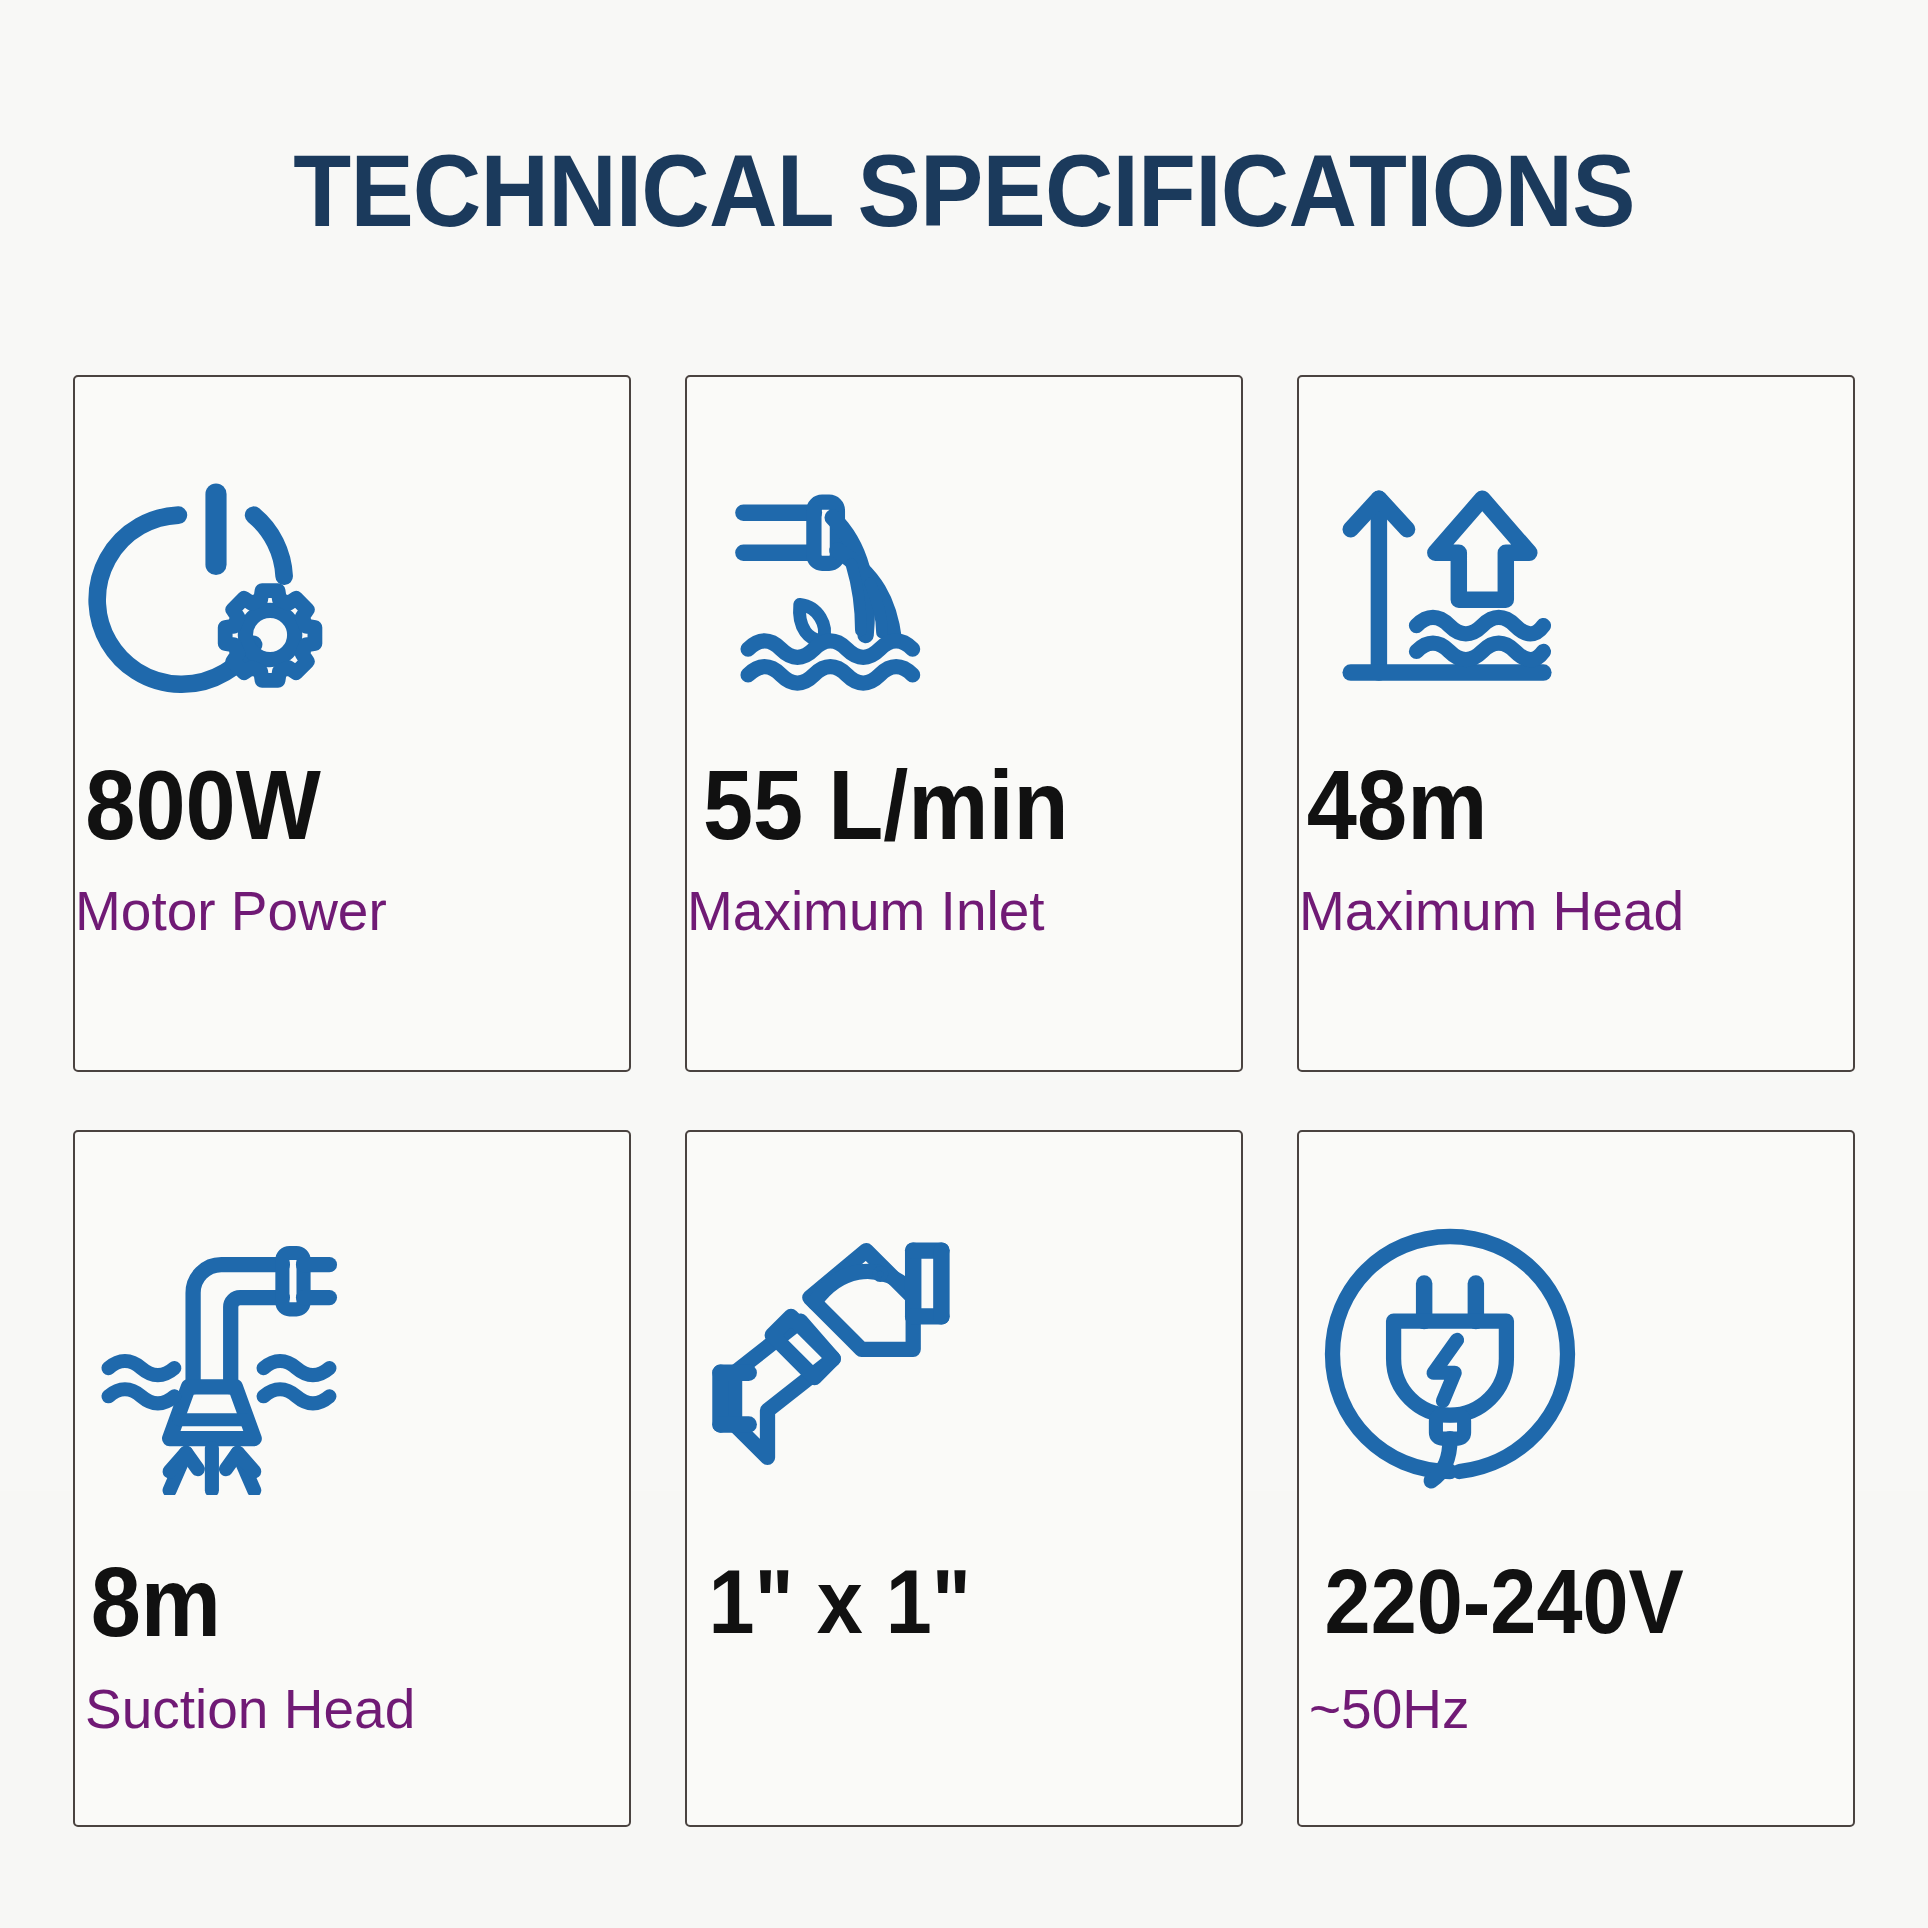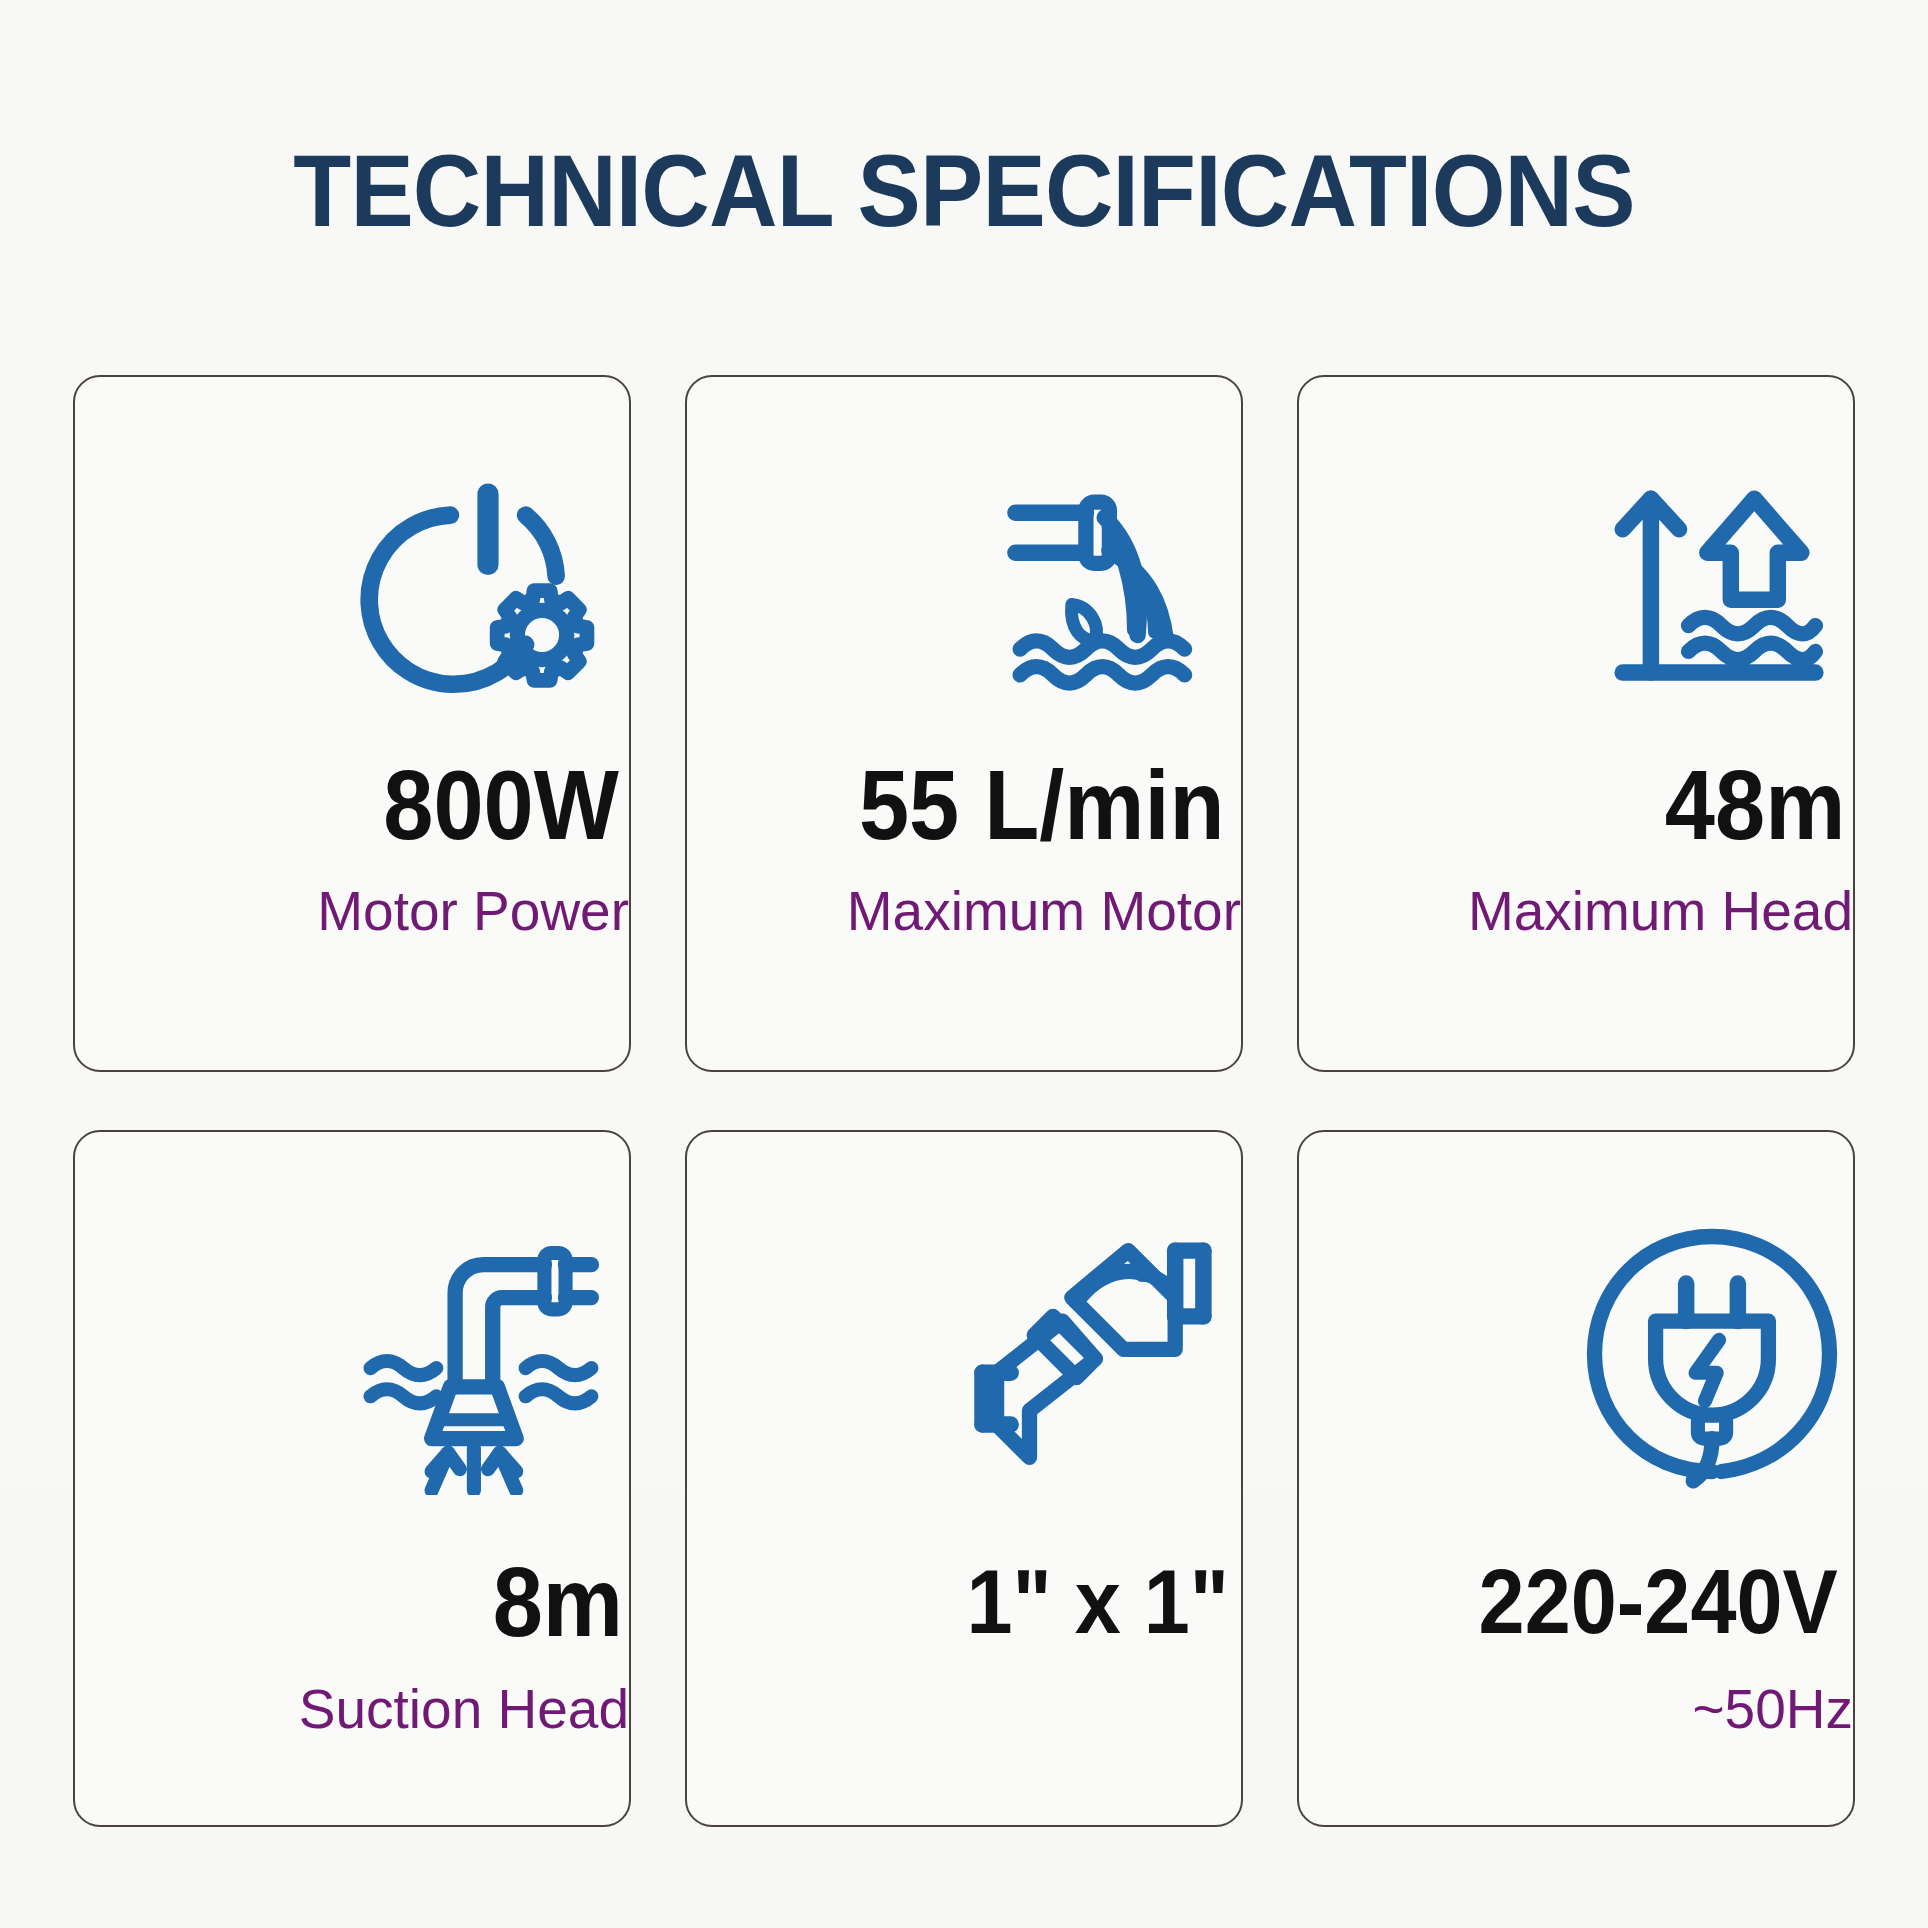--- a/index.html
+++ b/index.html
@@ -44,25 +44,25 @@
     display: grid;
     grid-template-columns: repeat(3, 1fr);
     grid-template-rows: repeat(2, 697px);
     column-gap: 54px;
     row-gap: 58px;
   }
   .card {
     position: relative;
     box-sizing: border-box;
     border: 2.8px solid #4a4340;
-    border-radius: 27px;
+    border-radius: 5px;
     background: #fafaf8;
     display: flex;
     flex-direction: column;
-    align-items: flex-end;
+    align-items: flex-start;
     justify-content: flex-start;
     padding-top: 70px;
     overflow: hidden;
   }
   .icon-wrap {
     width: 282px;
     height: 282px;
     display: flex;
     align-items: center;
     justify-content: center;
@@ -159,21 +159,21 @@
           <path d="M78 58 C81 66 83 72 83 79" stroke-width="5"></path>
 
           <path d="M48 67 C56 68 60 76 58 82 C52 83 47 77 48 67 Z" stroke-width="5.5"></path>
 
           <path d="M26 86 Q33 79 40 86 T54 86 T68 86 T82 86 T96 86" stroke-width="6.5"></path>
 
           <path d="M26 97 Q33 90 40 97 T54 97 T68 97 T82 97 T96 97" stroke-width="6.5"></path>
         </svg>
       </div>
       <div class="value">55 L/min</div>
-      <div class="label">Maximum Motor</div>
+      <div class="label">Maximum Inlet</div>
     </div>
 
     <div class="card">
       <div class="icon-wrap">
         <svg viewBox="0 0 120 120" fill="none" stroke="#1f69ac" stroke-width="7" stroke-linecap="round" stroke-linejoin="round">
 
           <path d="M34 22 L34 96"></path>
 
           <path d="M22 35 L34 22 L46 35"></path>
 

